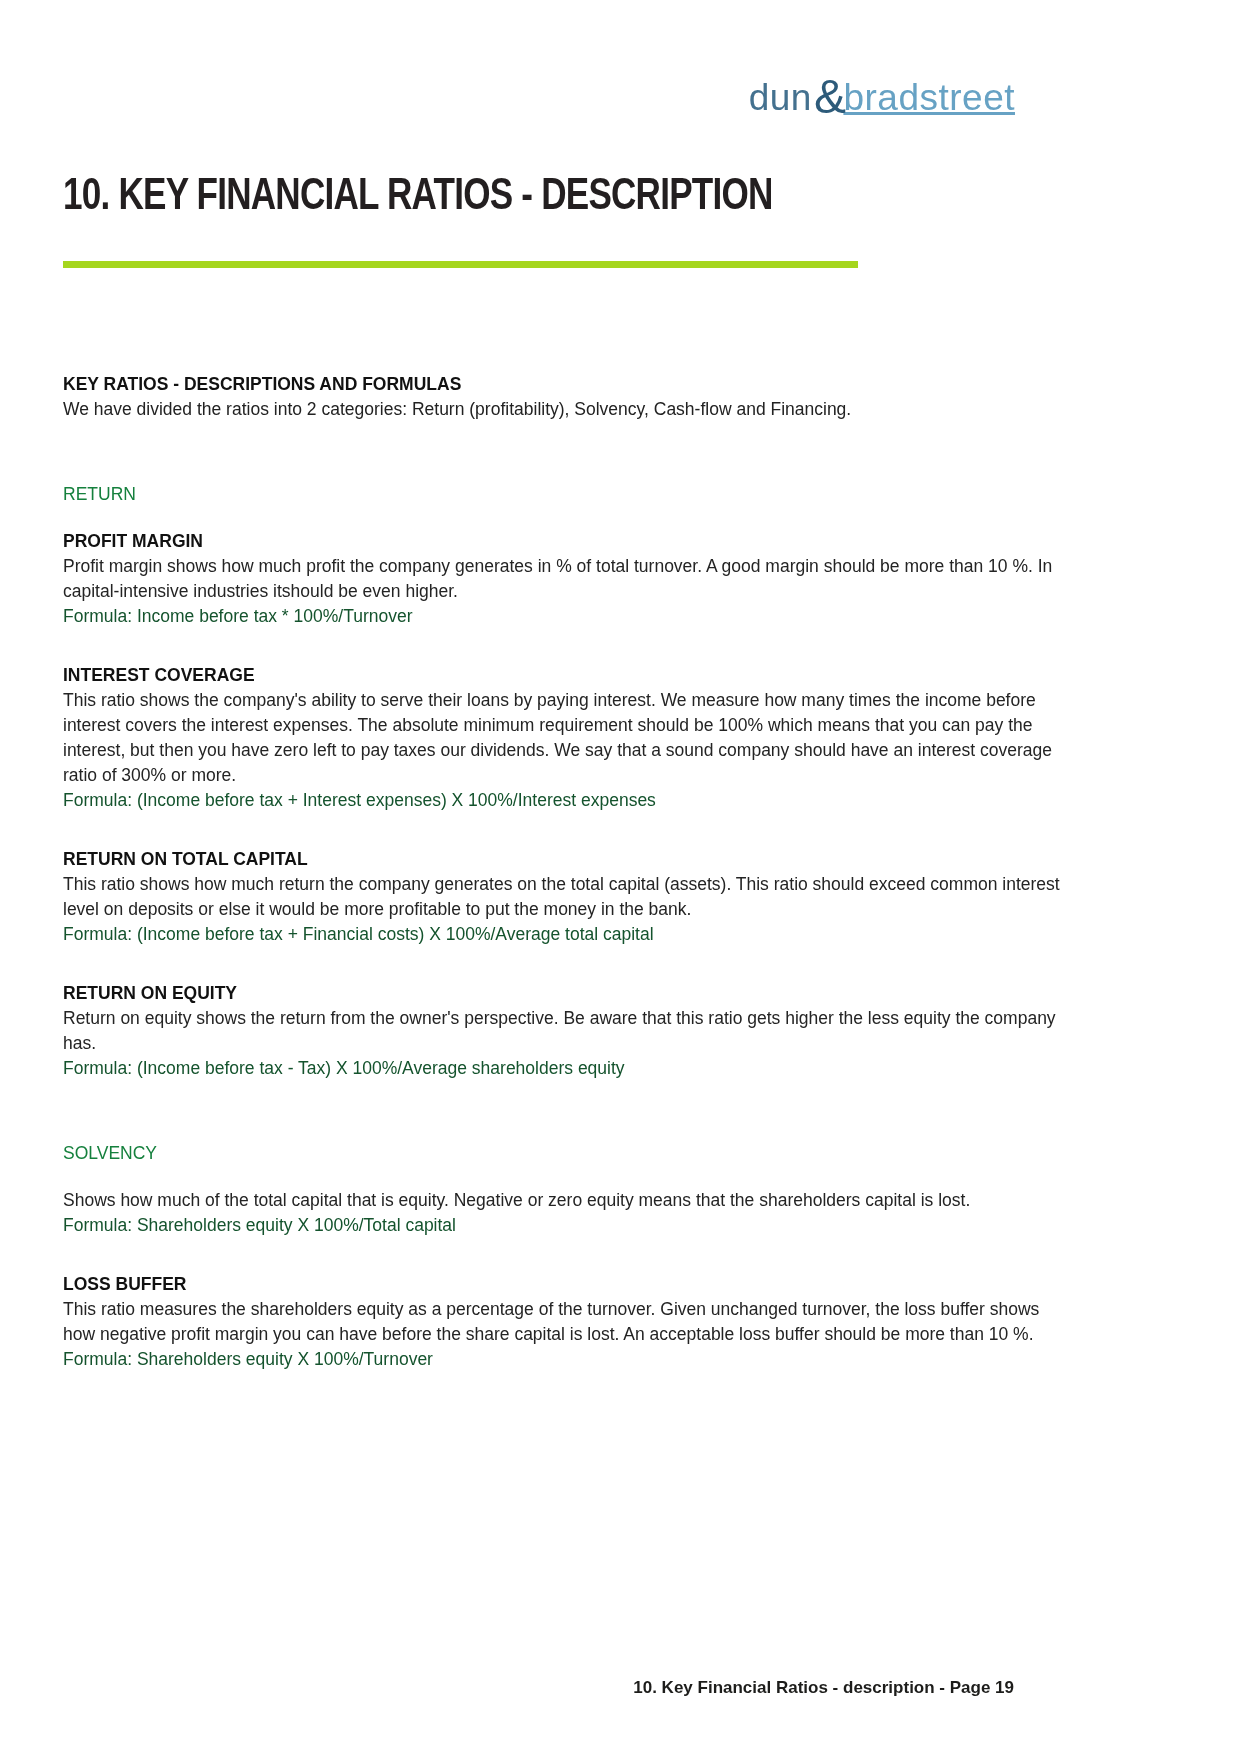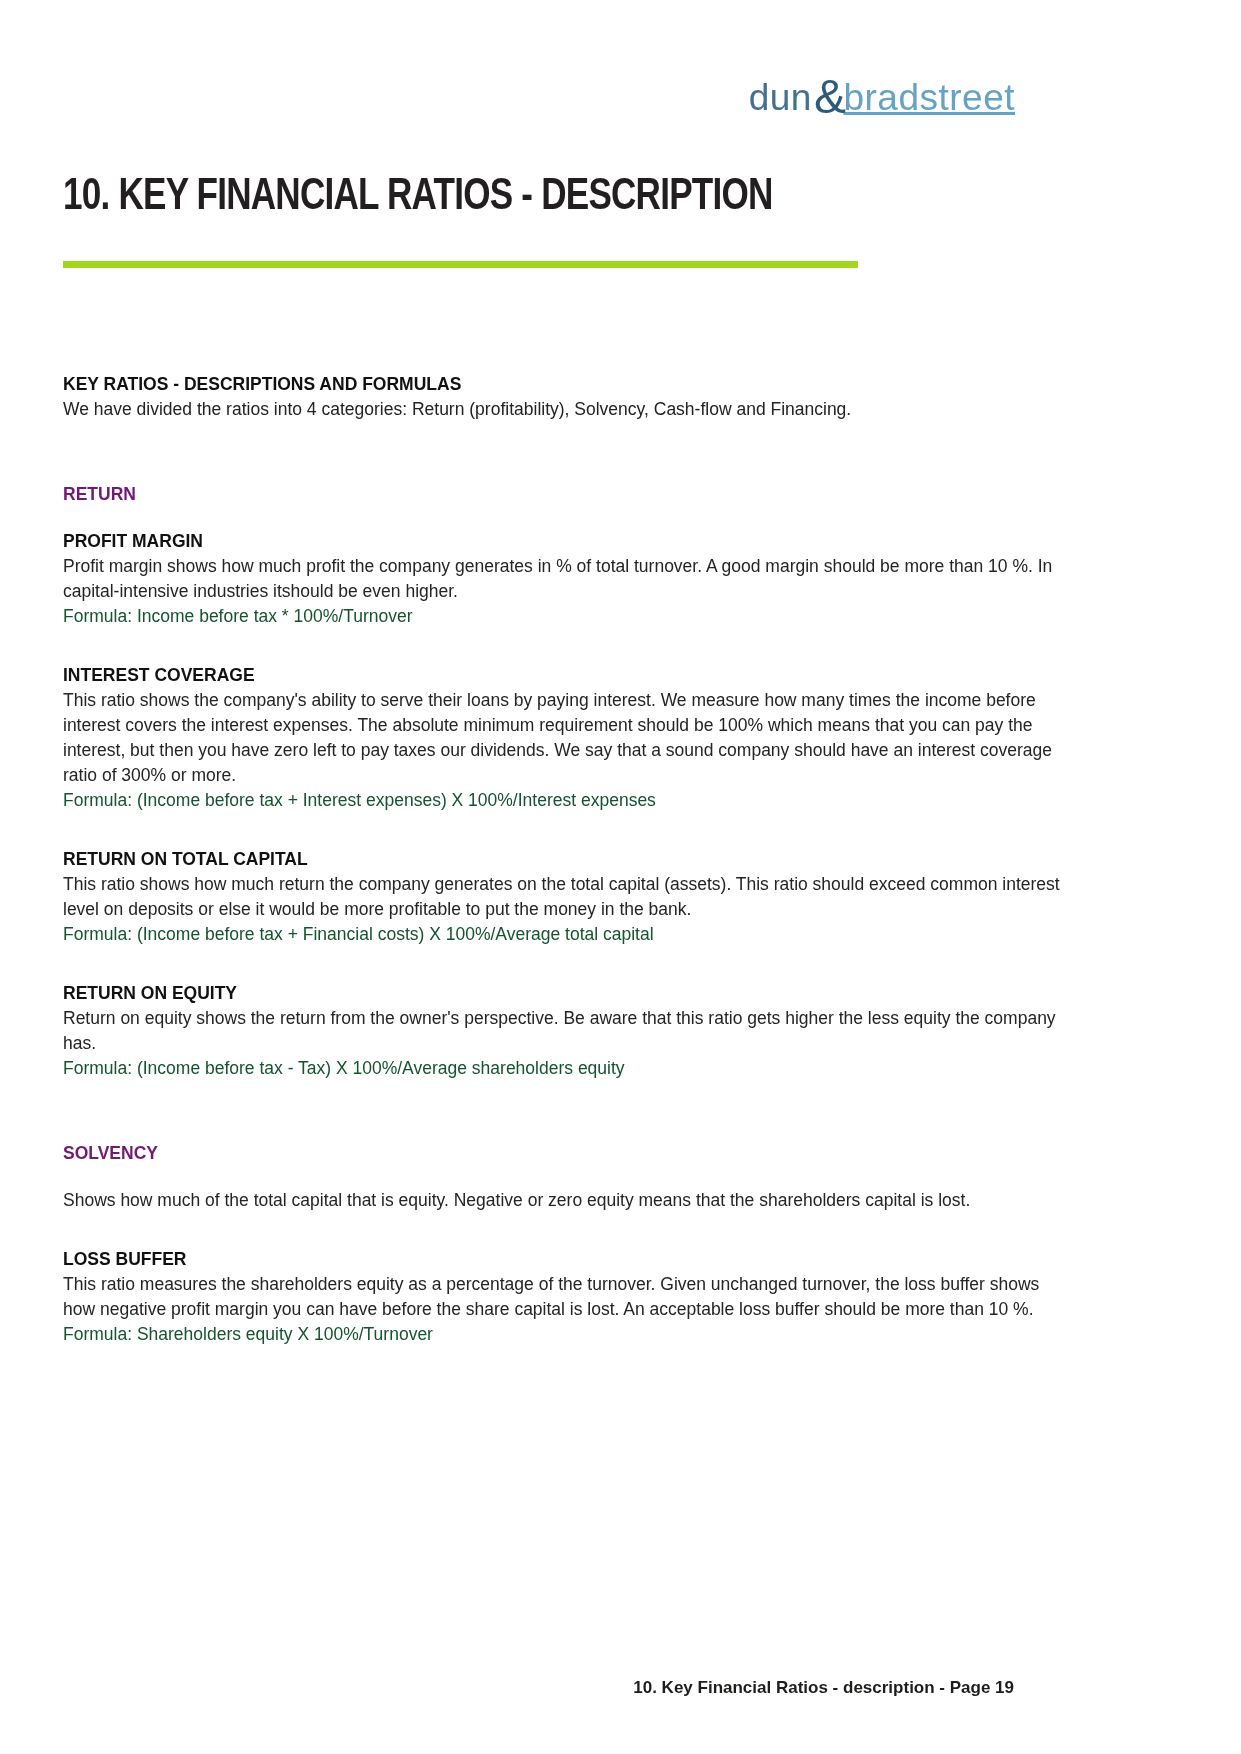--- a/index.html
+++ b/index.html
@@ -66,21 +66,21 @@
   .content {
     position: absolute;
     top: 340px;
     left: 63px;
     width: 1005px;
     font-size: 17.5px;
     line-height: 25px;
   }
   .intro { margin-bottom: 60px; }
   .intro-heading { font-weight: bold; color: #111; margin-top: 32px; }
-  .category-label { font-weight: bold; color: #701a75; margin-bottom: 22px; }
+  .category-label { font-weight: normal; color: #15803d; margin-bottom: 22px; }
   .category-solvency { margin-top: 60px; }
   .ratio { margin-bottom: 34px; }
   .ratio-name { font-weight: bold; color: #111; }
   .ratio-desc { color: #242424; }
   .ratio-formula span { color: #14532d; }
 
   
   .footer {
     position: absolute;
     top: 1678px;
@@ -102,21 +102,21 @@
     <span class="bradstreet">bradstreet</span>
   </div>
 
   <h1 class="title"><span>10. KEY FINANCIAL RATIOS - DESCRIPTION</span></h1>
   <div class="rule"></div>
 
   <div class="content">
 
     <div class="intro">
       <div class="intro-heading">KEY RATIOS - DESCRIPTIONS AND FORMULAS</div>
-      <div class="intro-body">We have divided the ratios into 4 categories: Return (profitability), Solvency, Cash-flow and Financing.</div>
+      <div class="intro-body">We have divided the ratios into 2 categories: Return (profitability), Solvency, Cash-flow and Financing.</div>
     </div>
 
     <div class="category-label">RETURN</div>
 
     <div class="ratio">
       <div class="ratio-name">PROFIT MARGIN</div>
       <div class="ratio-desc">Profit margin shows how much profit the company generates in % of total turnover. A good margin should be more than 10 %. In capital-intensive industries itshould be even higher.</div>
       <div class="ratio-formula"><span>Formula: Income before tax * 100%/Turnover</span></div>
     </div>
 
@@ -135,20 +135,21 @@
     <div class="ratio">
       <div class="ratio-name">RETURN ON EQUITY</div>
       <div class="ratio-desc">Return on equity shows the return from the owner's perspective. Be aware that this ratio gets higher the less equity the company has.</div>
       <div class="ratio-formula"><span>Formula: (Income before tax - Tax) X 100%/Average shareholders equity</span></div>
     </div>
 
     <div class="category-label category-solvency">SOLVENCY</div>
 
     <div class="ratio">
       <div class="ratio-desc">Shows how much of the total capital that is equity. Negative or zero equity means that the shareholders capital is lost.</div>
+      <div class="ratio-formula"><span>Formula: Shareholders equity X 100%/Total capital</span></div>
     </div>
 
     <div class="ratio">
       <div class="ratio-name">LOSS BUFFER</div>
       <div class="ratio-desc">This ratio measures the shareholders equity as a percentage of the turnover. Given unchanged turnover, the loss buffer shows how negative profit margin you can have before the share capital is lost. An acceptable loss buffer should be more than 10 %.</div>
       <div class="ratio-formula"><span>Formula: Shareholders equity X 100%/Turnover</span></div>
     </div>
 
   </div>
 

